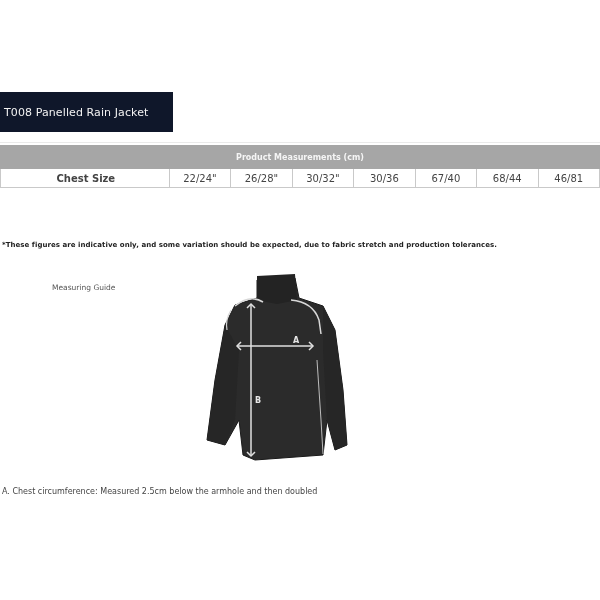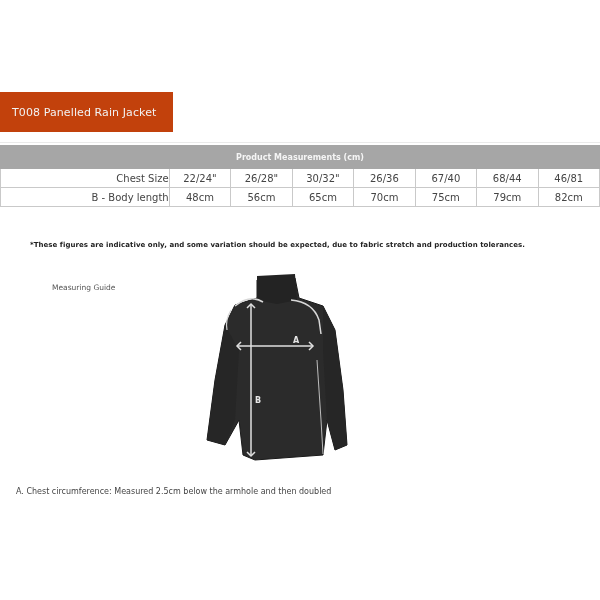--- a/index.html
+++ b/index.html
@@ -2,53 +2,53 @@
 <html><head>
   <meta charset="utf-8">
   <style>
     html, body { margin: 0; padding: 0; }
     body {
       width: 600px; height: 600px; background: #ffffff; position: relative; overflow: hidden;
       font-family: "DejaVu Sans", sans-serif; color: #333;
     }
     .title-box {
       position: absolute; left: 0; top: 92px; width: 173px; height: 40px;
-      background: #c2410c; color: #f2f2f2; font-size: 11px;
-      display: flex; align-items: center; padding-left: 12px; box-sizing: border-box;
+      background: #0f172a; color: #f2f2f2; font-size: 11px;
+      display: flex; align-items: center; padding-left: 4px; box-sizing: border-box;
       letter-spacing: 0.1px;
     }
     .title-rule {
       position: absolute; left: 0; top: 142px; width: 600px; height: 1px; background: #eaeaea;
     }
     table.sizes {
       position: absolute; left: 0; top: 145px; width: 600px; border-collapse: collapse;
       font-size: 10px; color: #444;
     }
     table.sizes th.head {
       background: #a6a6a6; color: #f5f5f5; font-weight: bold; font-size: 8px;
       height: 20px; text-align: center; border: 1px solid #a6a6a6;
     }
     table.sizes td {
       height: 18px; border: 1px solid #c9c9c9; text-align: center; padding: 0;
       border-top: 1px solid #c9c9c9;
     }
-    table.sizes td.lbl { text-align: right; padding-left: 2px; width: 168px; }
+    table.sizes td.lbl { text-align: center; padding-left: 2px; width: 168px; font-weight: bold; }
     table.sizes td.val { width: 61px; }
     .note {
       position: absolute; left: 2px; top: 241px; font-size: 7px; font-weight: bold; color: #222;
-      white-space: nowrap; letter-spacing: 0.05px; margin-left: 28px;
+      white-space: nowrap; letter-spacing: 0.05px;
     }
     .guide-label {
       position: absolute; left: 52px; top: 283px; font-size: 7.5px; color: #555;
     }
     .jacket-wrap {
       position: absolute; left: 195px; top: 270px; width: 170px; height: 200px;
     }
     .footnotes {
-      position: absolute; left: 16px; top: 486px; font-size: 8px; color: #444; line-height: 12px;
+      position: absolute; left: 2px; top: 486px; font-size: 8px; color: #444; line-height: 12px;
     }
   </style>
 </head>
 <body>
 
 <div class="title-box">
   <span>T008 Panelled Rain Jacket</span>
 </div>
 <div class="title-rule"></div>
 
@@ -57,34 +57,24 @@
     <tr>
       <th class="head" colspan="8">Product Measurements (cm)</th>
     </tr>
   </thead>
   <tbody>
     <tr>
       <td class="lbl">Chest Size</td>
       <td class="val">22/24"</td>
       <td class="val">26/28"</td>
       <td class="val">30/32"</td>
-      <td class="val">26/36</td>
+      <td class="val">30/36</td>
       <td class="val">67/40</td>
       <td class="val">68/44</td>
       <td class="val">46/81</td>
-    </tr>
-    <tr>
-      <td class="lbl">B - Body length</td>
-      <td class="val">48cm</td>
-      <td class="val">56cm</td>
-      <td class="val">65cm</td>
-      <td class="val">70cm</td>
-      <td class="val">75cm</td>
-      <td class="val">79cm</td>
-      <td class="val">82cm</td>
     </tr>
   </tbody>
 </table>
 
 <div class="note">*These figures are indicative only, and some variation should be expected, due to fabric stretch and production tolerances.</div>
 
 <div class="guide-label">Measuring Guide</div>
 
 <div class="jacket-wrap">
   <svg width="170" height="200" viewBox="0 0 170 200">

